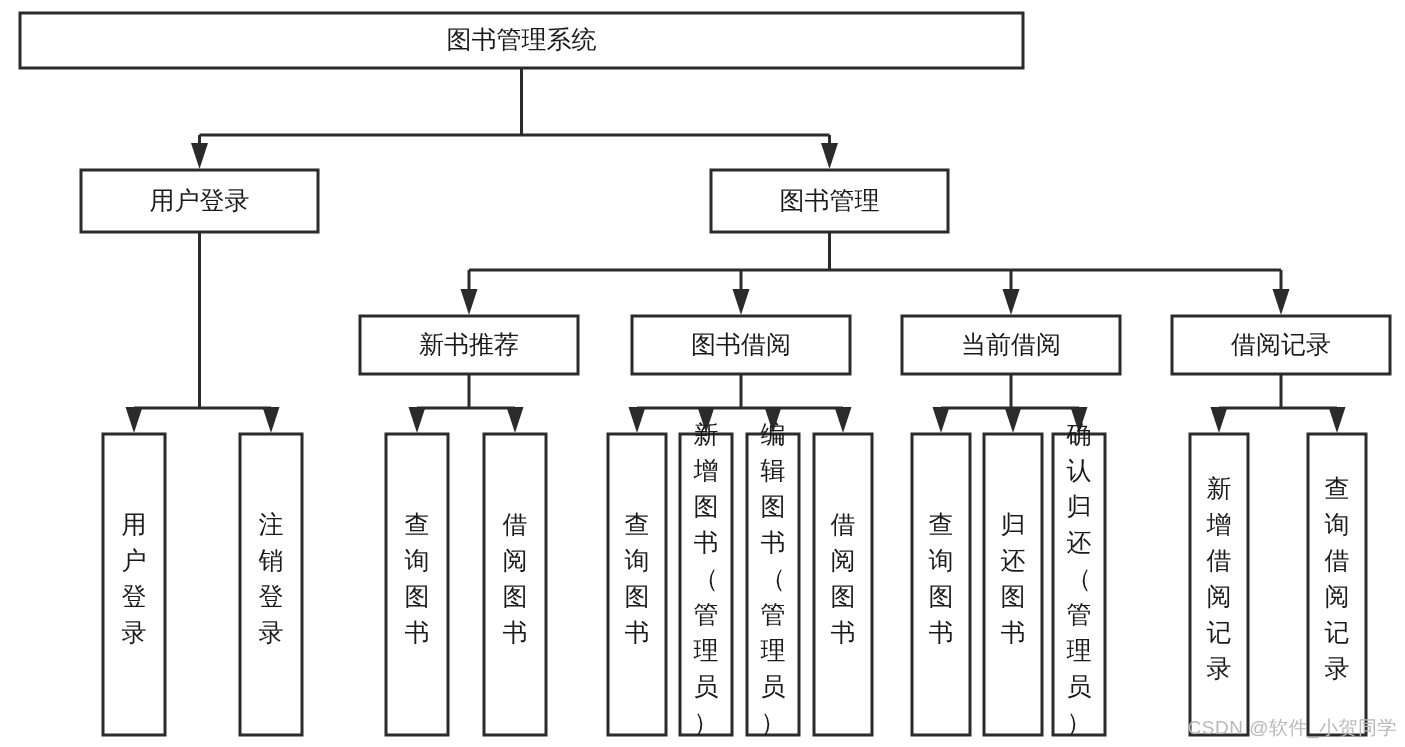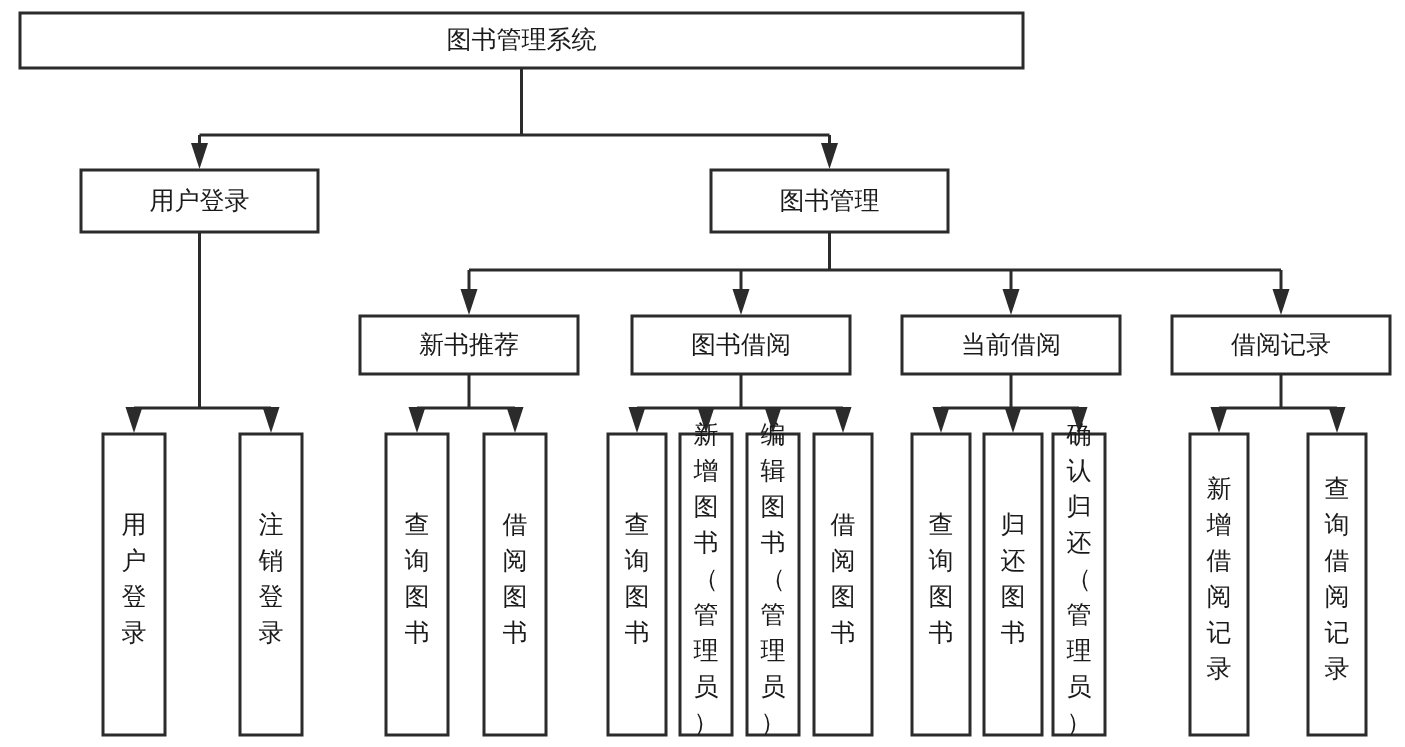--- a/index.html
+++ b/index.html
@@ -215,13 +215,14 @@
         <g>
           <rect x="1190" y="434" width="58" height="301" class="node-box"></rect>
           <text x="1219" y="496.5" class="node-label-vertical"><tspan x="1219" dy="0">新</tspan><tspan x="1219" dy="36">增</tspan><tspan x="1219" dy="36">借</tspan><tspan x="1219" dy="36">阅</tspan><tspan x="1219" dy="36">记</tspan><tspan x="1219" dy="36">录</tspan></text>
         </g>
         <g>
           <rect x="1308" y="434" width="58" height="301" class="node-box"></rect>
           <text x="1337" y="496.5" class="node-label-vertical"><tspan x="1337" dy="0">查</tspan><tspan x="1337" dy="36">询</tspan><tspan x="1337" dy="36">借</tspan><tspan x="1337" dy="36">阅</tspan><tspan x="1337" dy="36">记</tspan><tspan x="1337" dy="36">录</tspan></text>
         </g>
       </g>
   </svg>
+  <div class="watermark">CSDN @软件_小贺同学</div>
 </div>
 
 </body></html>

